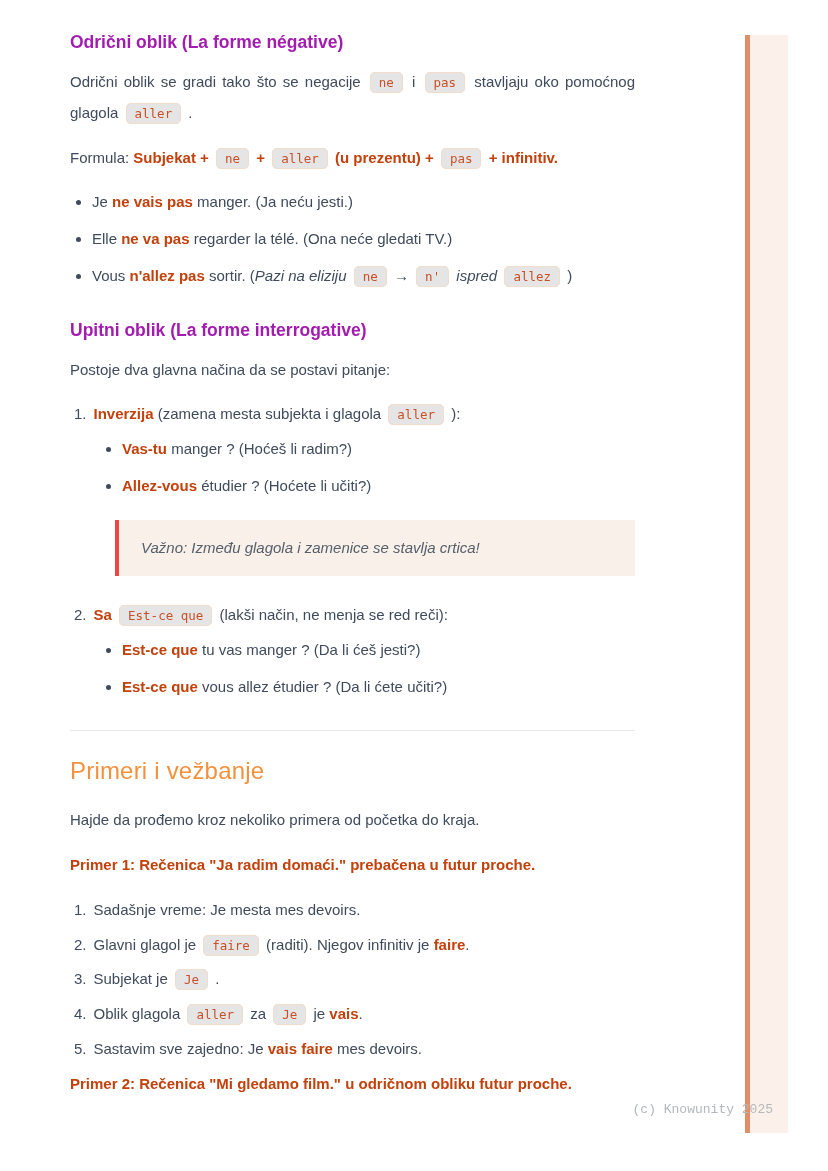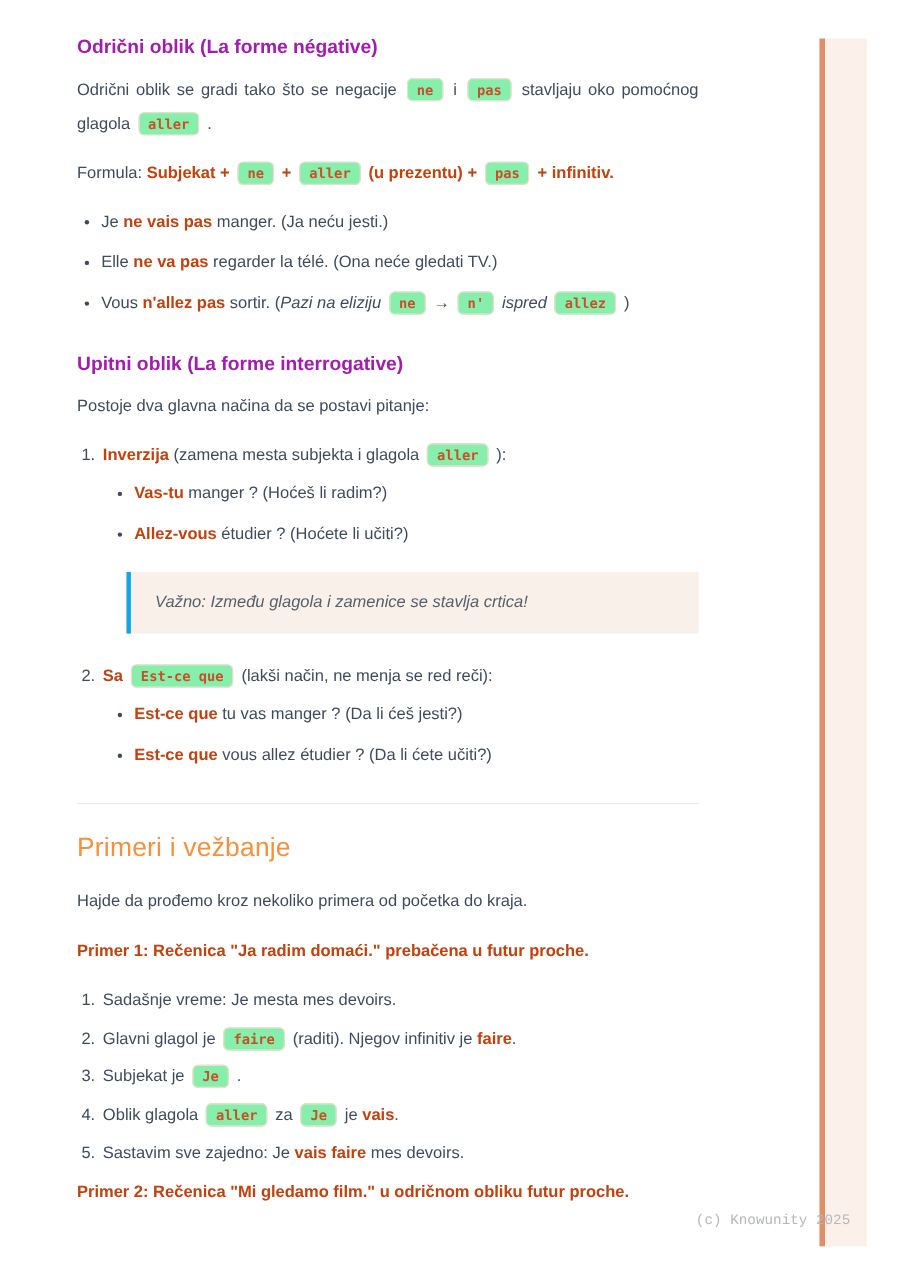--- a/index.html
+++ b/index.html
@@ -10,32 +10,32 @@
   }
   .content{position:absolute;left:70px;top:32px;width:565px;}
   h2.big{color:#f5913c;font-size:24px;font-weight:normal;margin:0 0 20px;letter-spacing:.2px;}
   h3.sec{color:#a21caf;font-size:17.5px;font-weight:bold;margin:28px 0 14px;}
   .content > h3.sec:first-child{margin-top:0;}
   p{margin:0 0 14px;line-height:2.05;}
   p.justify{text-align:justify;}
   strong{color:#c2410c;font-weight:bold;}
   em{font-style:italic;}
   code.badge{
-    font-family:"DejaVu Sans Mono",monospace;font-size:12.5px;font-weight:bold;
-    color:#c85029;background:#86efac;border:1px solid #f1ddcb;border-radius:5px;
+    font-family:"DejaVu Sans Mono",monospace;font-size:12.5px;font-weight:normal;
+    color:#c85029;background:#e5e5e5;border:1px solid #f1ddcb;border-radius:5px;
     padding:2px 8px;margin:16px 3px;white-space:nowrap;
   }
   ul{list-style:disc;margin:4px 0 18px;padding-left:22px;}
   ul li{margin-bottom:6px;line-height:2.05;}
   ul.ul2{margin-left:30px;}
   ul.ul3{margin:-8px 0 20px 30px;}
   .oli{display:flex;margin:0 0 4px;line-height:2.05;padding-left:4px;}
   .oli .num{margin-right:7px;flex:none;}
   .callout{
-    background:#faf0ea;border-left:4px solid #0ea5e9;
+    background:#faf0ea;border-left:4px solid #ef4444;
     padding:17px 22px;margin:18px 0 24px 45px;line-height:1.5;
   }
   .callout em{color:#55606b;}
   hr.divider{border:none;border-top:1px solid #e8e8e8;margin:28px 0 26px;}
   .accent-band{
     position:absolute;top:35px;right:40px;width:43px;height:1098px;
     background:#fcf1ea;border-left:5px solid #e08e66;box-sizing:border-box;z-index:1;
   }
   .copyright{
     position:absolute;top:1102px;right:55px;font-size:13px;color:#b4b8bc;z-index:2;

